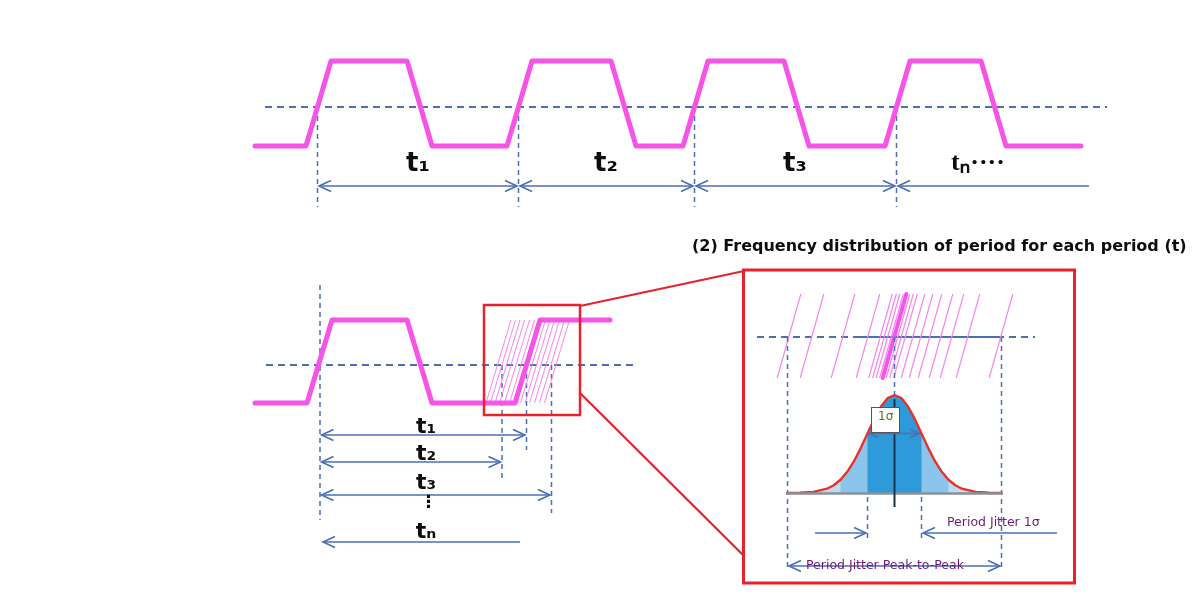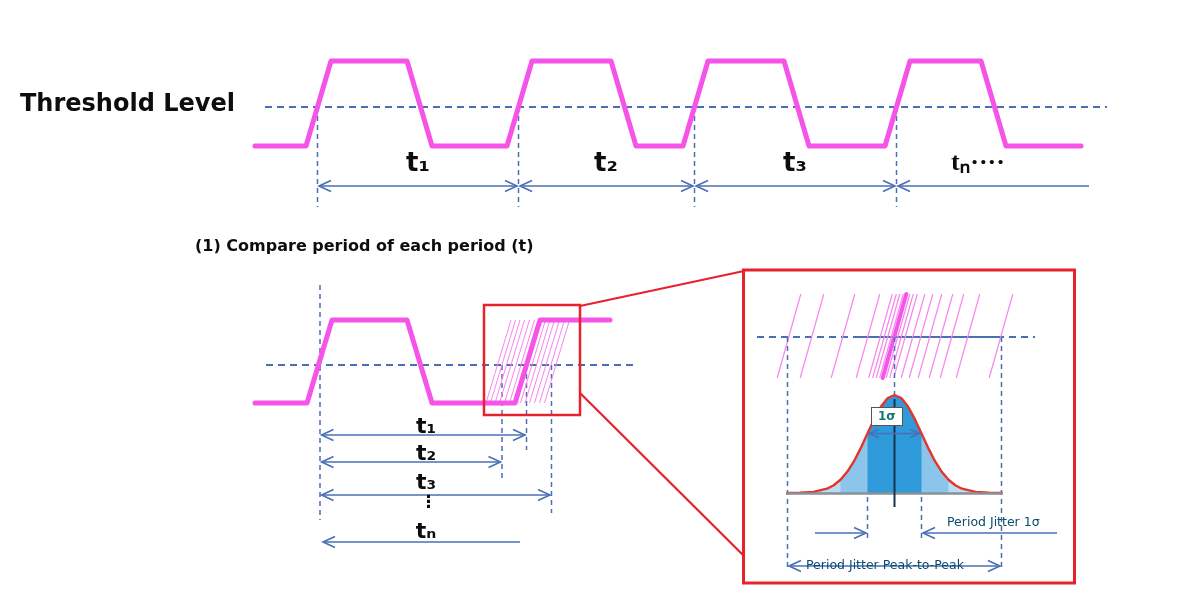--- a/index.html
+++ b/index.html
@@ -6,22 +6,22 @@
   .stage{position:relative;width:1200px;height:600px;background:#ffffff;overflow:hidden;
          font-family:"DejaVu Sans",sans-serif;color:#0d0d0d;}
   .stage svg{position:absolute;left:0;top:0;}
   .lbl{position:absolute;white-space:nowrap;line-height:1.1;}
   .title{font-size:24px;font-weight:bold;letter-spacing:0px;}
   .caption{font-size:16px;font-weight:bold;}
   .t-label{font-size:26px;font-weight:bold;transform:translateX(-50%);}
   .t-label-sm{font-size:22px;font-weight:bold;transform:translateX(-50%);}
   .ellipsis{font-size:17px;font-weight:bold;}
   .sigma-box{position:absolute;background:#ffffff;border:1px solid #555;
-             font-size:12px;font-weight:bold;padding:1px 6px 2px 6px;color:#0f766e;}
-  .pj-text{font-size:12.5px;color:#0c4a6e;}
+             font-size:12px;font-weight:normal;padding:1px 6px 9px 6px;color:#4d7c0f;}
+  .pj-text{font-size:12.5px;color:#701a75;}
 </style>
 </head>
 <body>
 
 <div class="stage">
 
 <svg width="1200" height="600" viewBox="0 0 1200 600">
   <defs>
     <marker id="ah" orient="auto-start-reverse" markerUnits="userSpaceOnUse" markerWidth="16" markerHeight="15" refX="13" refY="7.5">
       <path d="M1,2 L13,7.5 L1,13" fill="none" stroke="#4a6fb5" stroke-width="1.6"></path>
@@ -111,28 +111,27 @@
   </g>
 
   <line x1="869.5" y1="433.5" x2="919.5" y2="433.5" stroke="#4a6fb5" stroke-width="1.5" marker-start="url(#ahs)" marker-end="url(#ahs)"></line>
   <g stroke="#4a6fb5" stroke-width="1.5">
     <line x1="815" y1="533" x2="866" y2="533" marker-end="url(#ah)"></line>
     <line x1="923" y1="533" x2="1057" y2="533" marker-start="url(#ah)"></line>
   </g>
   <line x1="789" y1="566" x2="1000" y2="566" stroke="#4a6fb5" stroke-width="1.5" marker-start="url(#ah)" marker-end="url(#ah)"></line>
 </svg>
 
-<div class="lbl title" style="left:20px;top:90px;">Threshold Level</div>
 
 <div class="lbl t-label" style="left:418px;top:148px;">t₁</div>
 <div class="lbl t-label" style="left:606px;top:148px;">t₂</div>
 <div class="lbl t-label" style="left:795px;top:148px;">t₃</div>
 <div class="lbl t-label" style="left:978px;top:148px;font-family:Liberation Serif, serif;">tₙ····</div>
 
-<div class="lbl caption" style="left:195px;top:237px;">(1) Compare period of each period (t)</div>
+<div class="lbl caption" style="left:692px;top:237px;">(2) Frequency distribution of period for each period (t)</div>
 
 <div class="lbl t-label-sm" style="left:426px;top:414px;">t₁</div>
 <div class="lbl t-label-sm" style="left:426px;top:441px;">t₂</div>
 <div class="lbl t-label-sm" style="left:426px;top:470px;">t₃</div>
 <div class="lbl ellipsis" style="left:420px;top:492px;">⋮</div>
 <div class="lbl t-label-sm" style="left:426px;top:519px;">tₙ</div>
 
 <div class="sigma-box" style="left:871px;top:407px;">1σ</div>
 <div class="lbl pj-text" style="left:947px;top:515px;">Period Jitter 1σ</div>
 <div class="lbl pj-text" style="left:806px;top:558px;">Period Jitter Peak-to-Peak</div>

